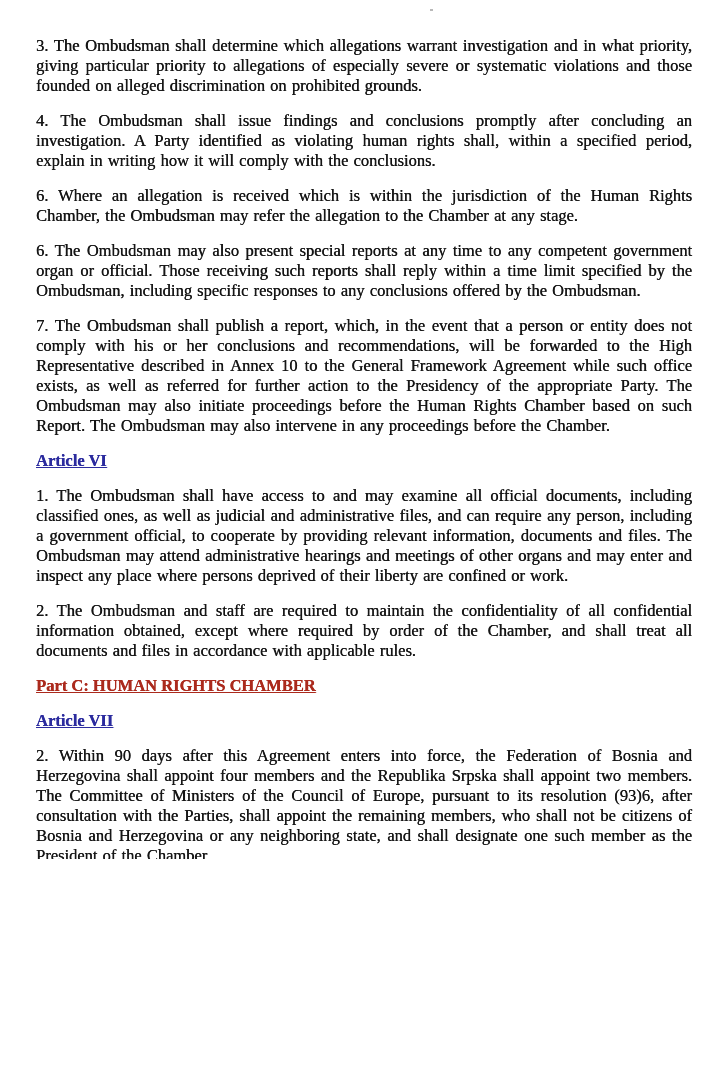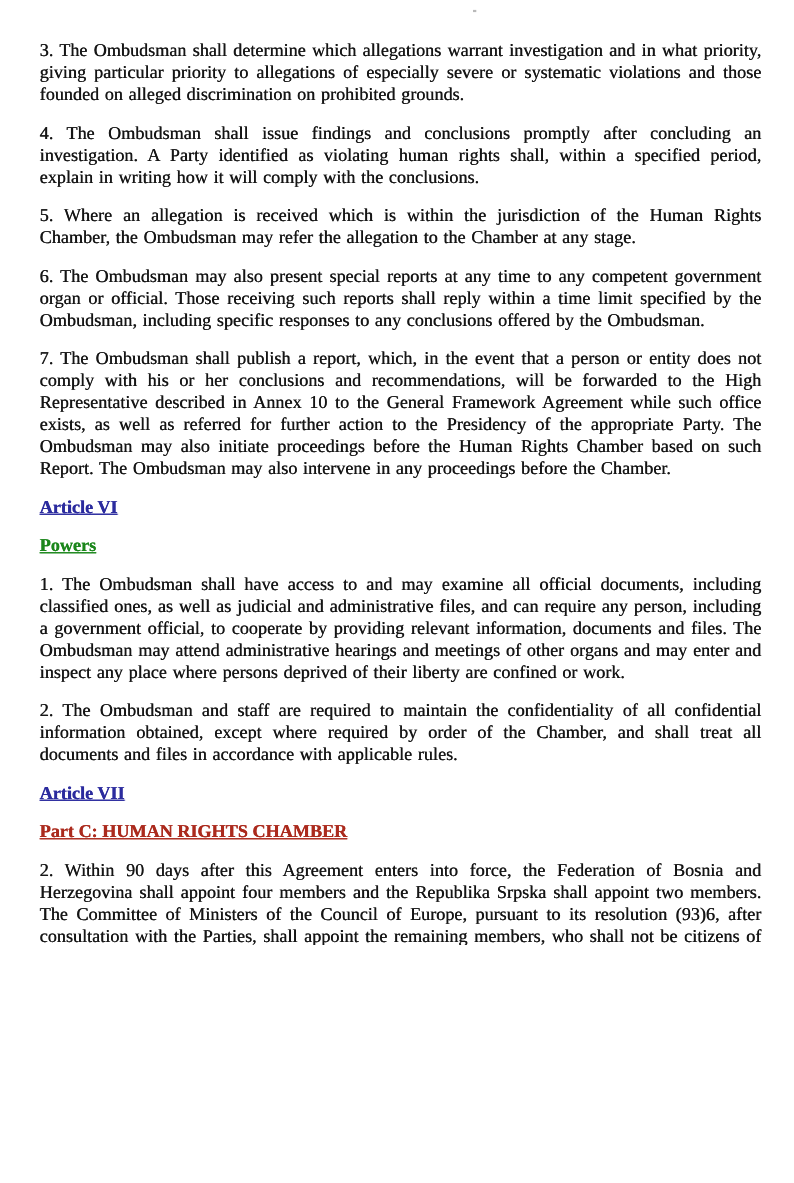--- a/index.html
+++ b/index.html
@@ -63,31 +63,30 @@
 </style>
 </head>
 <body>
 
 <div class="page">
   <div class="scan-speck"></div>
 
   <div class="textblock">
     <p class="para">3. The Ombudsman shall determine which allegations warrant investigation and in what priority, giving particular priority to allegations of especially severe or systematic violations and those founded on alleged discrimination on prohibited grounds.</p>
     <p class="para">4. The Ombudsman shall issue findings and conclusions promptly after concluding an investigation. A Party identified as violating human rights shall, within a specified period, explain in writing how it will comply with the conclusions.</p>
-    <p class="para">5. Where an allegation is received which is within the jurisdiction of the Human Rights Chamber, the Ombudsman may refer the allegation to the Chamber at any stage.</p>
+    <p class="para">6. Where an allegation is received which is within the jurisdiction of the Human Rights Chamber, the Ombudsman may refer the allegation to the Chamber at any stage.</p>
     <p class="para">6. The Ombudsman may also present special reports at any time to any competent government organ or official. Those receiving such reports shall reply within a time limit specified by the Ombudsman, including specific responses to any conclusions offered by the Ombudsman.</p>
     <p class="para">7. The Ombudsman shall publish a report, which, in the event that a person or entity does not comply with his or her conclusions and recommendations, will be forwarded to the High Representative described in Annex 10 to the General Framework Agreement while such office exists, as well as referred for further action to the Presidency of the appropriate Party. The Ombudsman may also initiate proceedings before the Human Rights Chamber based on such Report. The Ombudsman may also intervene in any proceedings before the Chamber.</p>
 
     <h2 class="heading heading-navy">Article VI</h2>
-    <h3 class="heading heading-green">Powers</h3>
 
     <p class="para">1. The Ombudsman shall have access to and may examine all official documents, including classified ones, as well as judicial and administrative files, and can require any person, including a government official, to cooperate by providing relevant information, documents and files. The Ombudsman may attend administrative hearings and meetings of other organs and may enter and inspect any place where persons deprived of their liberty are confined or work.</p>
     <p class="para">2. The Ombudsman and staff are required to maintain the confidentiality of all confidential information obtained, except where required by order of the Chamber, and shall treat all documents and files in accordance with applicable rules.</p>
 
+    <h2 class="heading heading-red">Part C: HUMAN RIGHTS CHAMBER</h2>
     <h2 class="heading heading-navy">Article VII</h2>
-    <h2 class="heading heading-red">Part C: HUMAN RIGHTS CHAMBER</h2>
 
     <p class="para">2. Within 90 days after this Agreement enters into force, the Federation of Bosnia and Herzegovina shall appoint four members and the Republika Srpska shall appoint two members. The Committee of Ministers of the Council of Europe, pursuant to its resolution (93)6, after consultation with the Parties, shall appoint the remaining members, who shall not be citizens of Bosnia and Herzegovina or any neighboring state, and shall designate one such member as the President of the Chamber.</p>
     <p class="para">3. All members of the Chamber shall possess the qualifications required for appointment to</p>
   </div>
 
   <div class="page-footer">69</div>
 </div>
 
 </body></html>

